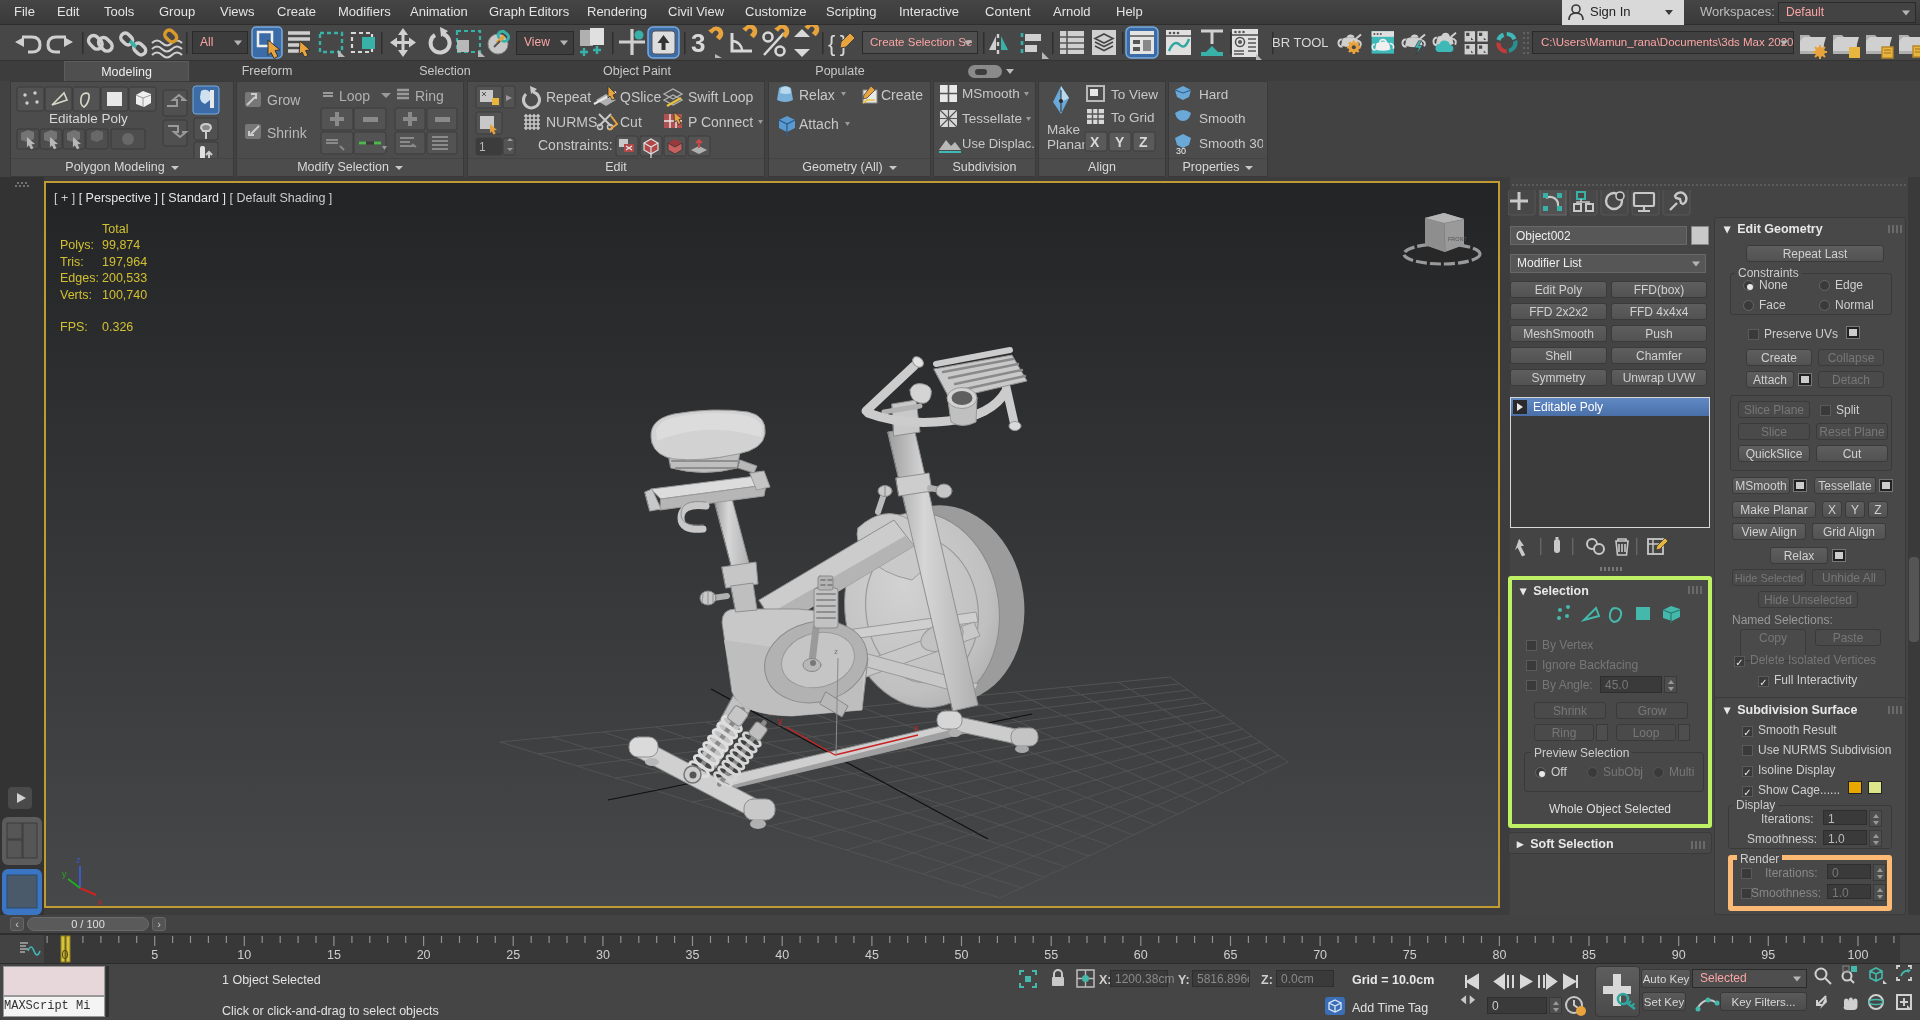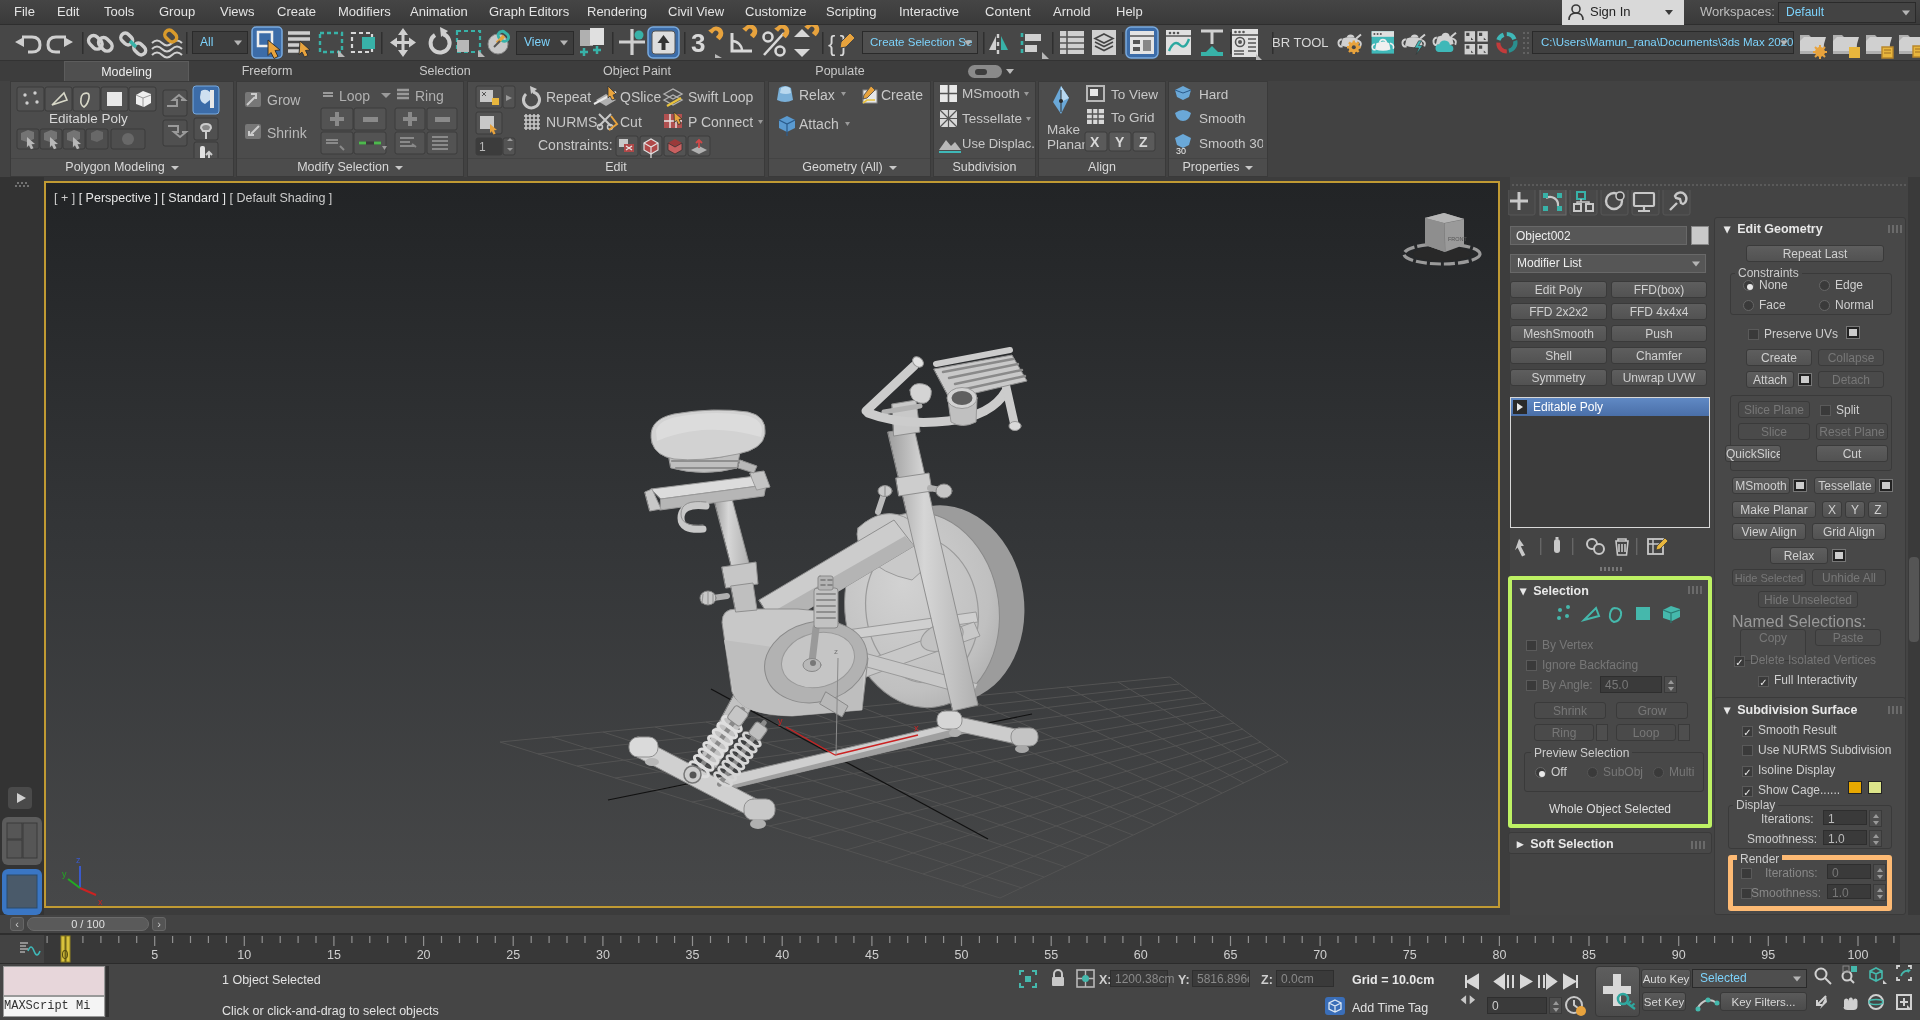--- a/index.html
+++ b/index.html
@@ -10,21 +10,21 @@
 
 
 #menubar { left:0; top:0; width:1920px; height:25px;
   background:linear-gradient(#454545,#3a3a3a); border-bottom:1px solid #2e2e2e; }
 #menubar .mi { position:absolute; top:4px; color:#e4e4e4; font-size:13px; }
 
 
 #toolbar { left:0; top:25px; width:1920px; height:36px; background:#474747;
   border-bottom:1px solid #333; }
 .combo { position:absolute; background:#3d3d3d; border:1px solid #2a2a2a;
-  color:#7dd3fc; font-size:12px; }
+  color:#fca5a5; font-size:12px; }
 .combo .arr { position:absolute; right:5px; top:50%; transform:translateY(-50%);
   width:0; height:0; border-left:4px solid transparent; border-right:4px solid transparent;
   border-top:5px solid #b5b5b5; }
 
 
 #ribbontabs { left:0; top:61px; width:1920px; height:20px; background:#3d3d3d; }
 #ribbontabs .tab { position:absolute; top:0; height:20px; line-height:20px;
   color:#c8c8c8; font-size:12.5px; text-align:center; }
 #ribbontabs .tab.active { background:#4f4f4f; color:#eee; border:1px solid #5c5c5c; border-bottom:none; }
 #ribbon { left:0; top:81px; width:1920px; height:96px; background:#424242; }
@@ -896,20 +896,29 @@
       <g stroke-width="2" fill="none">
         <path d="M80 866 L80 888" stroke="#3a5acc"></path>
         <path d="M80 888 L96 895" stroke="#cc2222"></path>
         <path d="M80 888 L68 879" stroke="#22aa22"></path>
       </g>
       <text x="76" y="863" font-size="9" fill="#3a5acc" font-family="Liberation Sans">z</text>
       <text x="62" y="877" font-size="9" fill="#22aa22" font-family="Liberation Sans">y</text>
       <text x="98" y="905" font-size="9" fill="#cc2222" font-family="Liberation Sans">x</text>
     </svg>
     <div id="vplabel">[ + ] <span class="y">[ Perspective ]</span> <span class="y">[ Standard ]</span> [ Default Shading ]</div>
+    <div id="stats">
+      <div><span class="sl"></span>Total</div>
+      <div><span class="sl">Polys:</span>99,874</div>
+      <div><span class="sl">Tris:</span>197,964</div>
+      <div><span class="sl">Edges:</span>200,533</div>
+      <div><span class="sl">Verts:</span>100,740</div>
+      <div style="height:16px"></div>
+      <div><span class="sl">FPS:</span>0.326</div>
+    </div>
   </div>
   <div id="rightpanel" class="abs">
     <div class="abs" style="left:0;top:0;width:10px;height:738px;background:#3d3d3d"></div>
     <div class="abs" style="left:12px;top:7px;width:400px;height:2px;background:repeating-linear-gradient(90deg,#5a5a5a 0 2px,transparent 2px 4px)"></div>
 
     <svg width="200" height="42" style="position:absolute;left:8px;top:13px">
       <g fill="#484848" stroke="#565656">
           <rect x="0" y="-2" width="27" height="27" rx="2"></rect>
           <rect x="62" y="-2" width="27" height="27" rx="2"></rect>
           <rect x="93" y="-2" width="27" height="27" rx="2"></rect>
@@ -1048,21 +1057,21 @@
     <div class="pbtn" style="left:246px;top:194px;width:48px;height:17px;line-height:16px">Attach</div>
     <div class="abs" style="left:298px;top:196px;width:14px;height:13px;background:#222;border:1px solid #777">
         <div class="abs" style="left:2px;top:2px;width:8px;height:7px;background:#ccc"></div>
       </div>
     <div class="pbtn dis" style="left:318px;top:194px;width:66px;height:17px;line-height:16px">Detach</div>
     <div class="abs" style="left:230px;top:218px;width:162px;height:76px;border:1px solid #3a3a3a;border-radius:3px"></div>
     <div class="pbtn dis" style="left:238px;top:224px;width:72px;height:17px;line-height:16px">Slice Plane</div>
     <div class="cb" style="left:320px;top:226px"><span class="box"></span>Split</div>
     <div class="pbtn dis" style="left:238px;top:246px;width:72px;height:17px;line-height:16px">Slice</div>
     <div class="pbtn dis" style="left:316px;top:246px;width:72px;height:17px;line-height:16px">Reset Plane</div>
-    <div class="pbtn" style="left:225px;top:268px;width:56px;height:17px;line-height:16px">QuickSlice</div>
+    <div class="pbtn" style="left:238px;top:268px;width:72px;height:17px;line-height:16px">QuickSlice</div>
     <div class="pbtn" style="left:316px;top:268px;width:72px;height:17px;line-height:16px">Cut</div>
     <div class="pbtn" style="left:232px;top:300px;width:58px;height:17px;line-height:16px">MSmooth</div>
     <div class="abs" style="left:293px;top:302px;width:14px;height:13px;background:#222;border:1px solid #777">
         <div class="abs" style="left:2px;top:2px;width:8px;height:7px;background:#ccc"></div>
       </div>
     <div class="pbtn" style="left:314px;top:300px;width:62px;height:17px;line-height:16px">Tessellate</div>
     <div class="abs" style="left:379px;top:302px;width:14px;height:13px;background:#222;border:1px solid #777">
         <div class="abs" style="left:2px;top:2px;width:8px;height:7px;background:#ccc"></div>
       </div>
     <div class="pbtn" style="left:232px;top:324px;width:84px;height:17px;line-height:16px">Make Planar</div>
@@ -1071,21 +1080,21 @@
     <div class="pbtn" style="left:368px;top:324px;width:20px;height:17px;line-height:16px">Z</div>
     <div class="pbtn" style="left:232px;top:346px;width:74px;height:17px;line-height:16px">View Align</div>
     <div class="pbtn" style="left:312px;top:346px;width:74px;height:17px;line-height:16px">Grid Align</div>
     <div class="pbtn" style="left:270px;top:370px;width:58px;height:17px;line-height:16px">Relax</div>
     <div class="abs" style="left:332px;top:372px;width:14px;height:13px;background:#222;border:1px solid #777">
         <div class="abs" style="left:2px;top:2px;width:8px;height:7px;background:#ccc"></div>
       </div>
     <div class="pbtn dis" style="left:232px;top:392px;width:74px;height:17px;line-height:16px;font-size:11px">Hide Selected</div>
     <div class="pbtn dis" style="left:312px;top:392px;width:74px;height:17px;line-height:16px">Unhide All</div>
     <div class="pbtn dis" style="left:258px;top:414px;width:100px;height:17px;line-height:16px">Hide Unselected</div>
-    <div class="abs" style="left:232px;top:436px;color:#999;font-size:16px">Named Selections:</div>
+    <div class="abs" style="left:232px;top:436px;color:#999;font-size:12px">Named Selections:</div>
     <div class="pbtn dis" style="left:240px;top:452px;width:66px;height:32px;line-height:16px">Copy</div>
     <div class="pbtn dis" style="left:315px;top:452px;width:66px;height:17px;line-height:16px">Paste</div>
     <div class="cb dis" style="left:234px;top:476px"><span class="box">✓</span>Delete Isolated Vertices</div>
     <div class="cb" style="left:258px;top:496px"><span class="box">✓</span>Full Interactivity</div>
 
     <div class="abs" style="left:214px;top:520px;width:192px;height:218px;background:#484848;border:1px solid #3a3a3a;border-radius:3px"></div>
     <div class="rollhdr" style="left:224px;top:525px">▾&nbsp; Subdivision Surface</div>
     <div class="abs" style="left:388px;top:529px;width:14px;height:8px;background:repeating-linear-gradient(90deg,#6a6a6a 0 2px,transparent 2px 4px)"></div>
     <div class="cb" style="left:242px;top:546px"><span class="box">✓</span>Smooth Result</div>
     <div class="cb" style="left:242px;top:566px"><span class="box"></span>Use NURMS Subdivision</div>

